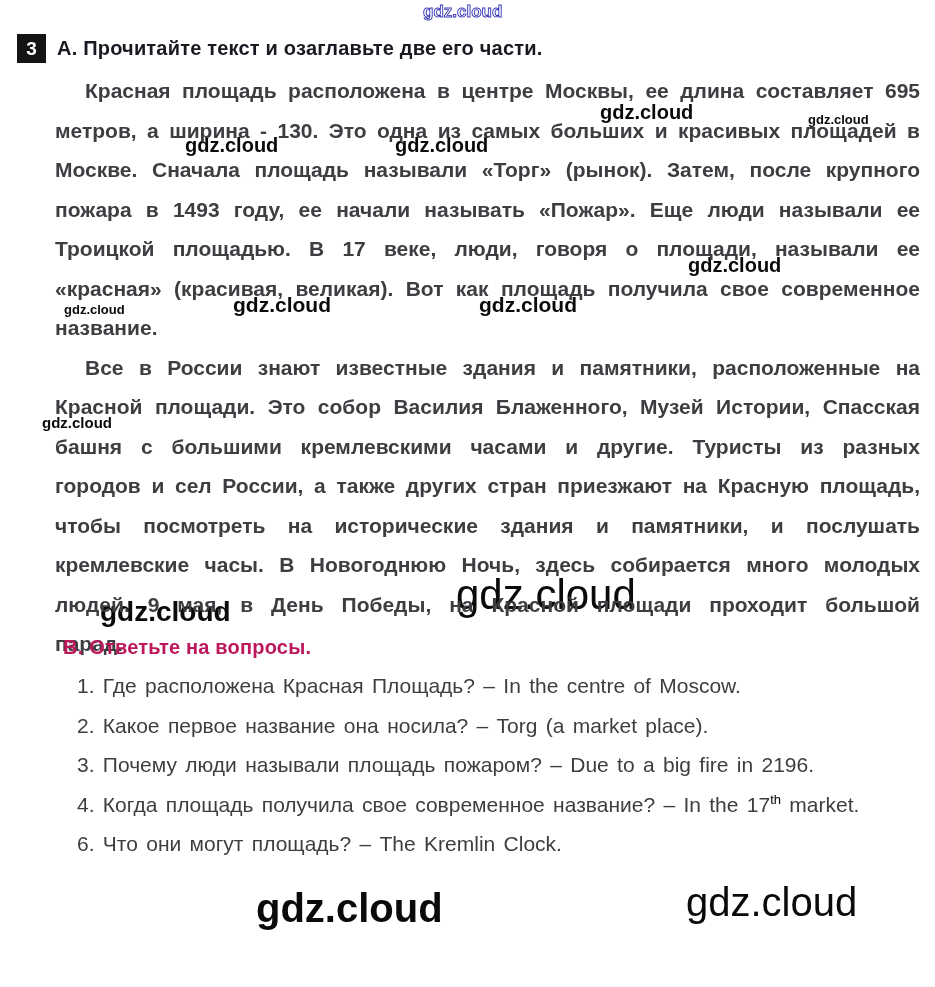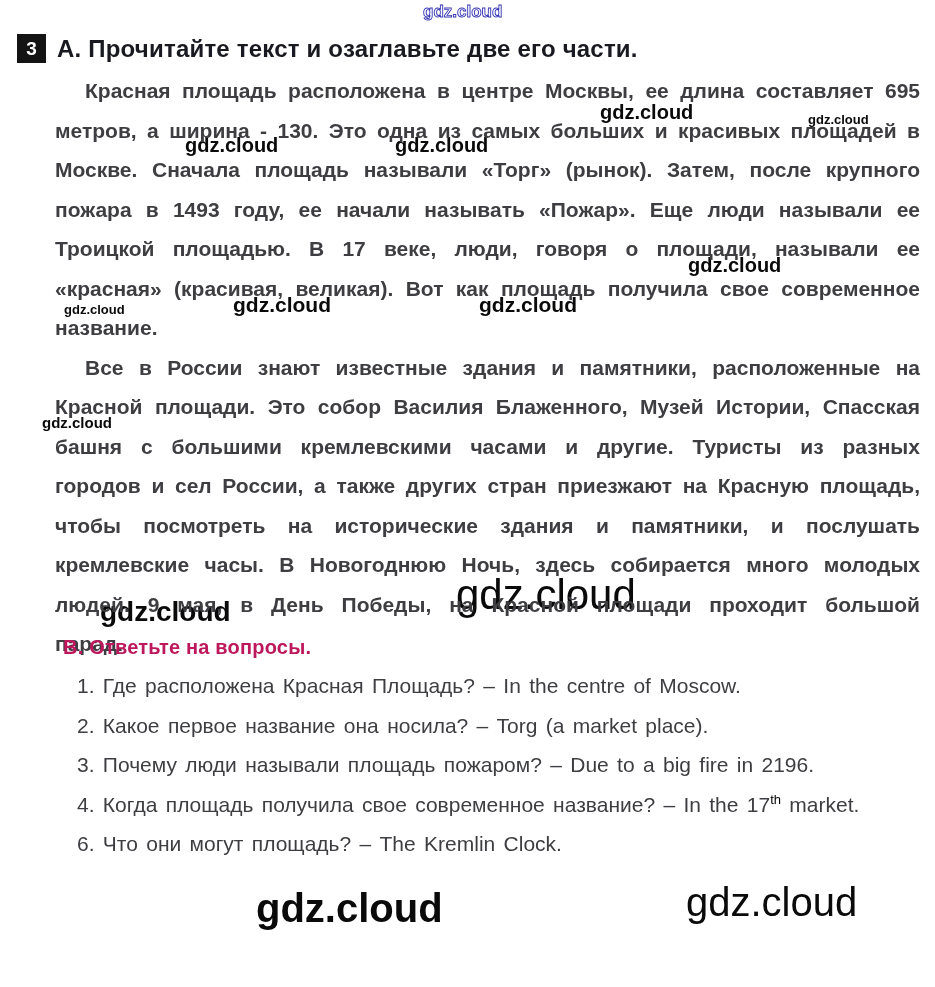--- a/index.html
+++ b/index.html
@@ -32,21 +32,21 @@
   
   .header-row{
     position:absolute;left:17px;top:34px;display:flex;align-items:center;gap:11px;
   }
   .badge{
     width:29px;height:29px;background:#141414;color:#ffffff;
     display:flex;align-items:center;justify-content:center;
     font-size:19px;font-weight:700;
   }
   .heading-a{
-    font-size:24px;font-weight:700;color:#191921;letter-spacing:0.2px;
+    font-size:20px;font-weight:700;color:#191921;letter-spacing:0.2px;
   }
 
   
   .text-body{
     position:absolute;left:55px;top:71px;width:865px;
     font-size:21px;line-height:39.5px;color:#3e3e42;
     text-align:justify;word-spacing:4.5px;font-weight:bold;
   }
   .text-body p{margin:0;text-indent:30px;}
 

